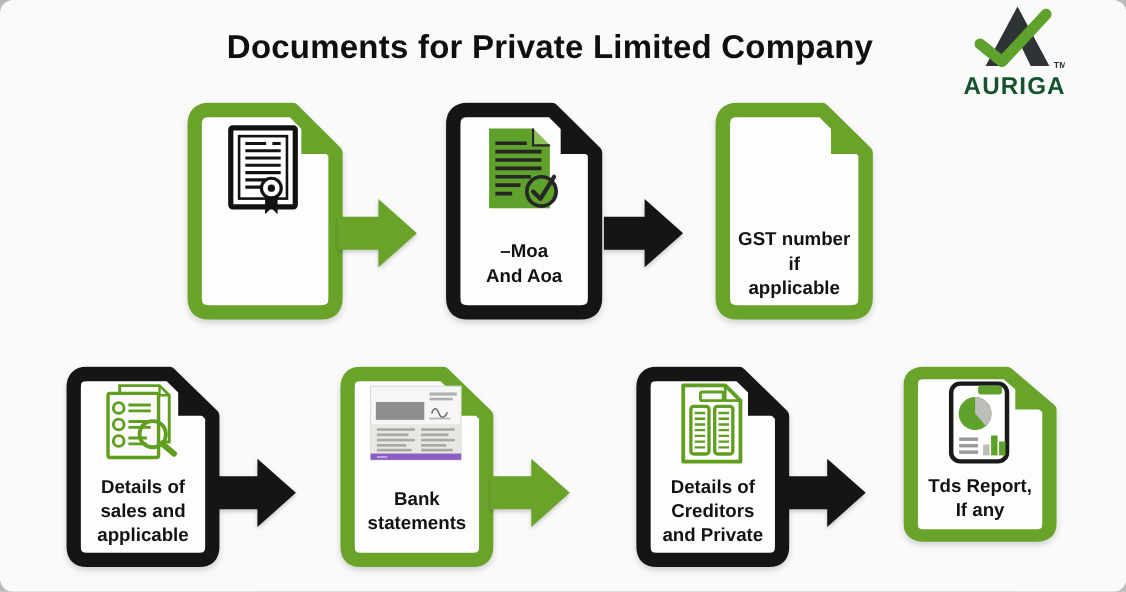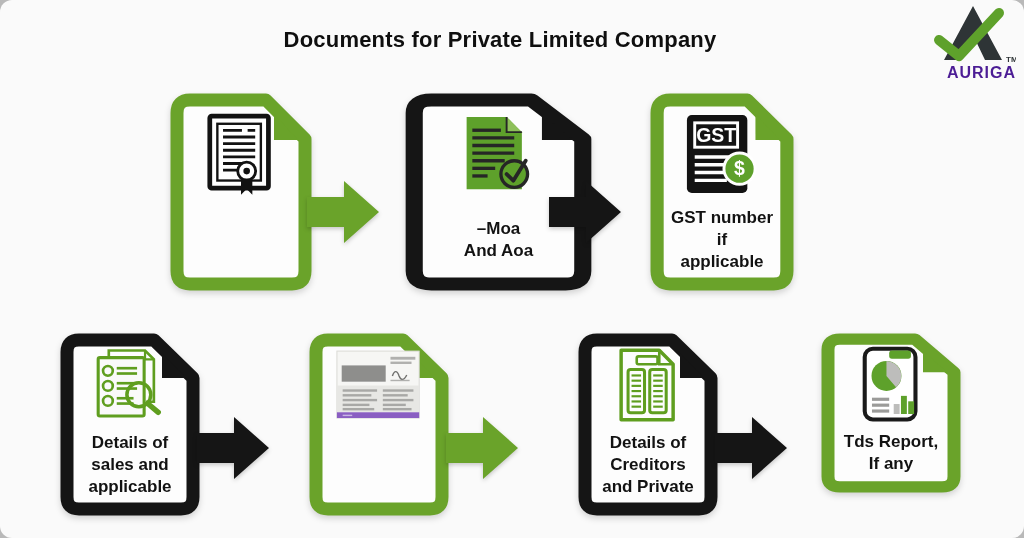--- a/index.html
+++ b/index.html
@@ -1,23 +1,23 @@
 <!DOCTYPE html>
 <html><head>
 <meta charset="utf-8">
 <style>
   html,body{margin:0;padding:0;}
   body{background:#b9b9b9;font-family:"Liberation Sans",sans-serif;}
   .canvas{position:relative;width:1024px;height:538px;background:#fafafa;border-radius:12px;overflow:hidden;}
 
   .title{position:absolute;top:27px;left:0;width:1000px;text-align:center;
-         font-size:22px;font-weight:800;color:#0f0f0f;letter-spacing:.2px;}
-
-  .logo{position:absolute;top:4px;right:8px;width:140px;text-align:right;}
-  .logo .brand{font-size:16px;font-weight:800;color:#4c1d95;letter-spacing:1px;margin-top:-4px;}
+         font-size:30px;font-weight:800;color:#0f0f0f;letter-spacing:.2px;}
+
+  .logo{position:absolute;top:4px;right:8px;width:140px;text-align:left;}
+  .logo .brand{font-size:22px;font-weight:800;color:#14532d;letter-spacing:1px;margin-top:-4px;}
 
   .card{position:absolute;}
   .card .shape{position:absolute;left:0;top:0;width:100%;height:100%;
                filter:drop-shadow(0 3px 3px rgba(0,0,0,0.16));}
   .card .iconbox{position:absolute;left:13px;right:13px;display:flex;align-items:center;justify-content:center;}
   .row1 .iconbox{top:16px;height:92px;}
   .row2 .iconbox{top:14px;height:76px;}
   .card .label{position:absolute;left:5px;right:5px;display:flex;flex-direction:column;
                align-items:center;justify-content:center;text-align:center;
                font-size:17px;font-weight:700;color:#121212;line-height:22px;}
@@ -73,21 +73,21 @@
       </svg>
     </div>
   </div>
 
   <div class="arrow" style="left:304px;top:181px;">
     <svg viewBox="0 0 72 62">
         <polygon class="fill-green" points="0,16 37,16 37,0 72,31 37,62 37,46 0,46"></polygon>
       </svg>
   </div>
 
-  <div class="card row1" style="left:405px;top:93px;width:143px;height:198px;padding-left:44px;">
+  <div class="card row1" style="left:405px;top:93px;width:143px;height:198px;">
     <svg class="shape" viewBox="0 0 142 198" preserveAspectRatio="none">
       <path d="M20 7 H96 L135 46 V178 Q135 191 122 191 H20 Q7 191 7 178 V20 Q7 7 20 7 Z" fill="#fdfdfd" class="stroke-black" stroke-width="13" stroke-linejoin="round"></path>
       <polygon points="104,21 104,47 128,47" class="fill-black"></polygon>
     </svg>
     <div class="iconbox">
       <svg width="80" height="86" viewBox="0 0 84 88">
         <path d="M8 4 H50 L66 20 V80 H8 Z" fill="#5ea12b"></path>
         <path d="M50 4 L50 20 L66 20" fill="#8ec05a" stroke="#262626" stroke-width="2"></path>
         <g stroke="#262626" stroke-width="3.5">
           <line x1="14" y1="18" x2="44" y2="18"></line>
@@ -113,35 +113,20 @@
     <svg viewBox="0 0 72 62">
         <polygon class="fill-black" points="0,16 37,16 37,0 72,31 37,62 37,46 0,46"></polygon>
       </svg>
   </div>
 
   <div class="card row1" style="left:650px;top:93px;width:144px;height:198px;">
     <svg class="shape" viewBox="0 0 142 198" preserveAspectRatio="none">
       <path d="M20 7 H96 L135 46 V178 Q135 191 122 191 H20 Q7 191 7 178 V20 Q7 7 20 7 Z" fill="#fdfdfd" class="stroke-green" stroke-width="13" stroke-linejoin="round"></path>
       <polygon points="104,21 104,47 128,47" class="fill-green"></polygon>
     </svg>
-    <div class="iconbox">
-      <svg width="76" height="84" viewBox="0 0 78 86">
-        <rect x="3" y="2" width="62" height="80" rx="5" fill="#131313"></rect>
-        <rect x="11" y="10" width="44" height="25" fill="none" stroke="#ffffff" stroke-width="3"></rect>
-        <text x="33" y="30" text-anchor="middle" font-size="20" font-weight="bold" fill="#ffffff">GST</text>
-        <g stroke="#ffffff" stroke-width="3.5">
-          <line x1="11" y1="45" x2="55" y2="45"></line>
-          <line x1="11" y1="53" x2="55" y2="53"></line>
-          <line x1="11" y1="61" x2="55" y2="61"></line>
-          <line x1="11" y1="69" x2="44" y2="69"></line>
-        </g>
-        <circle cx="57" cy="57" r="16" fill="#5ea12b" stroke="#ffffff" stroke-width="3"></circle>
-        <text x="57" y="64" text-anchor="middle" font-size="20" font-weight="bold" fill="#ffffff">$</text>
-      </svg>
-    </div>
     <div class="label">
       <span>GST number</span>
       <span>if</span>
       <span>applicable</span>
     </div>
   </div>
 
   <div class="card row2" style="left:60px;top:333px;width:140px;height:183px;">
     <svg class="shape" viewBox="0 0 140 183" preserveAspectRatio="none">
       <path d="M19 7 H94 L133 45 V164 Q133 176 121 176 H19 Q7 176 7 164 V19 Q7 7 19 7 Z" fill="#fdfdfd" class="stroke-black" stroke-width="13" stroke-linejoin="round"></path>
@@ -202,20 +187,25 @@
           <rect x="8" y="61.5" width="33" height="2.5"></rect>
           <rect x="50" y="42" width="32" height="2.5"></rect>
             <rect x="50" y="47" width="26" height="2.5"></rect>
           <rect x="50" y="52" width="32" height="2.5"></rect>
             <rect x="50" y="57" width="24" height="2.5"></rect>
           <rect x="50" y="61.5" width="30" height="2.5"></rect>
         </g>
         <rect x="2" y="66" width="86" height="6" fill="#8a5ec2"></rect>
         <rect x="8" y="68.5" width="10" height="1.5" fill="#c9b6e4"></rect>
       </svg>
+    </div>
+    <div class="label">
+      <span>Bank</span>
+      <span>statements</span>
+      <span></span>
     </div>
   </div>
 
   <div class="arrow" style="left:443px;top:417px;">
     <svg viewBox="0 0 72 62">
         <polygon class="fill-green" points="0,16 37,16 37,0 72,31 37,62 37,46 0,46"></polygon>
       </svg>
   </div>
 
   <div class="card row2" style="left:578px;top:333px;width:140px;height:183px;">

